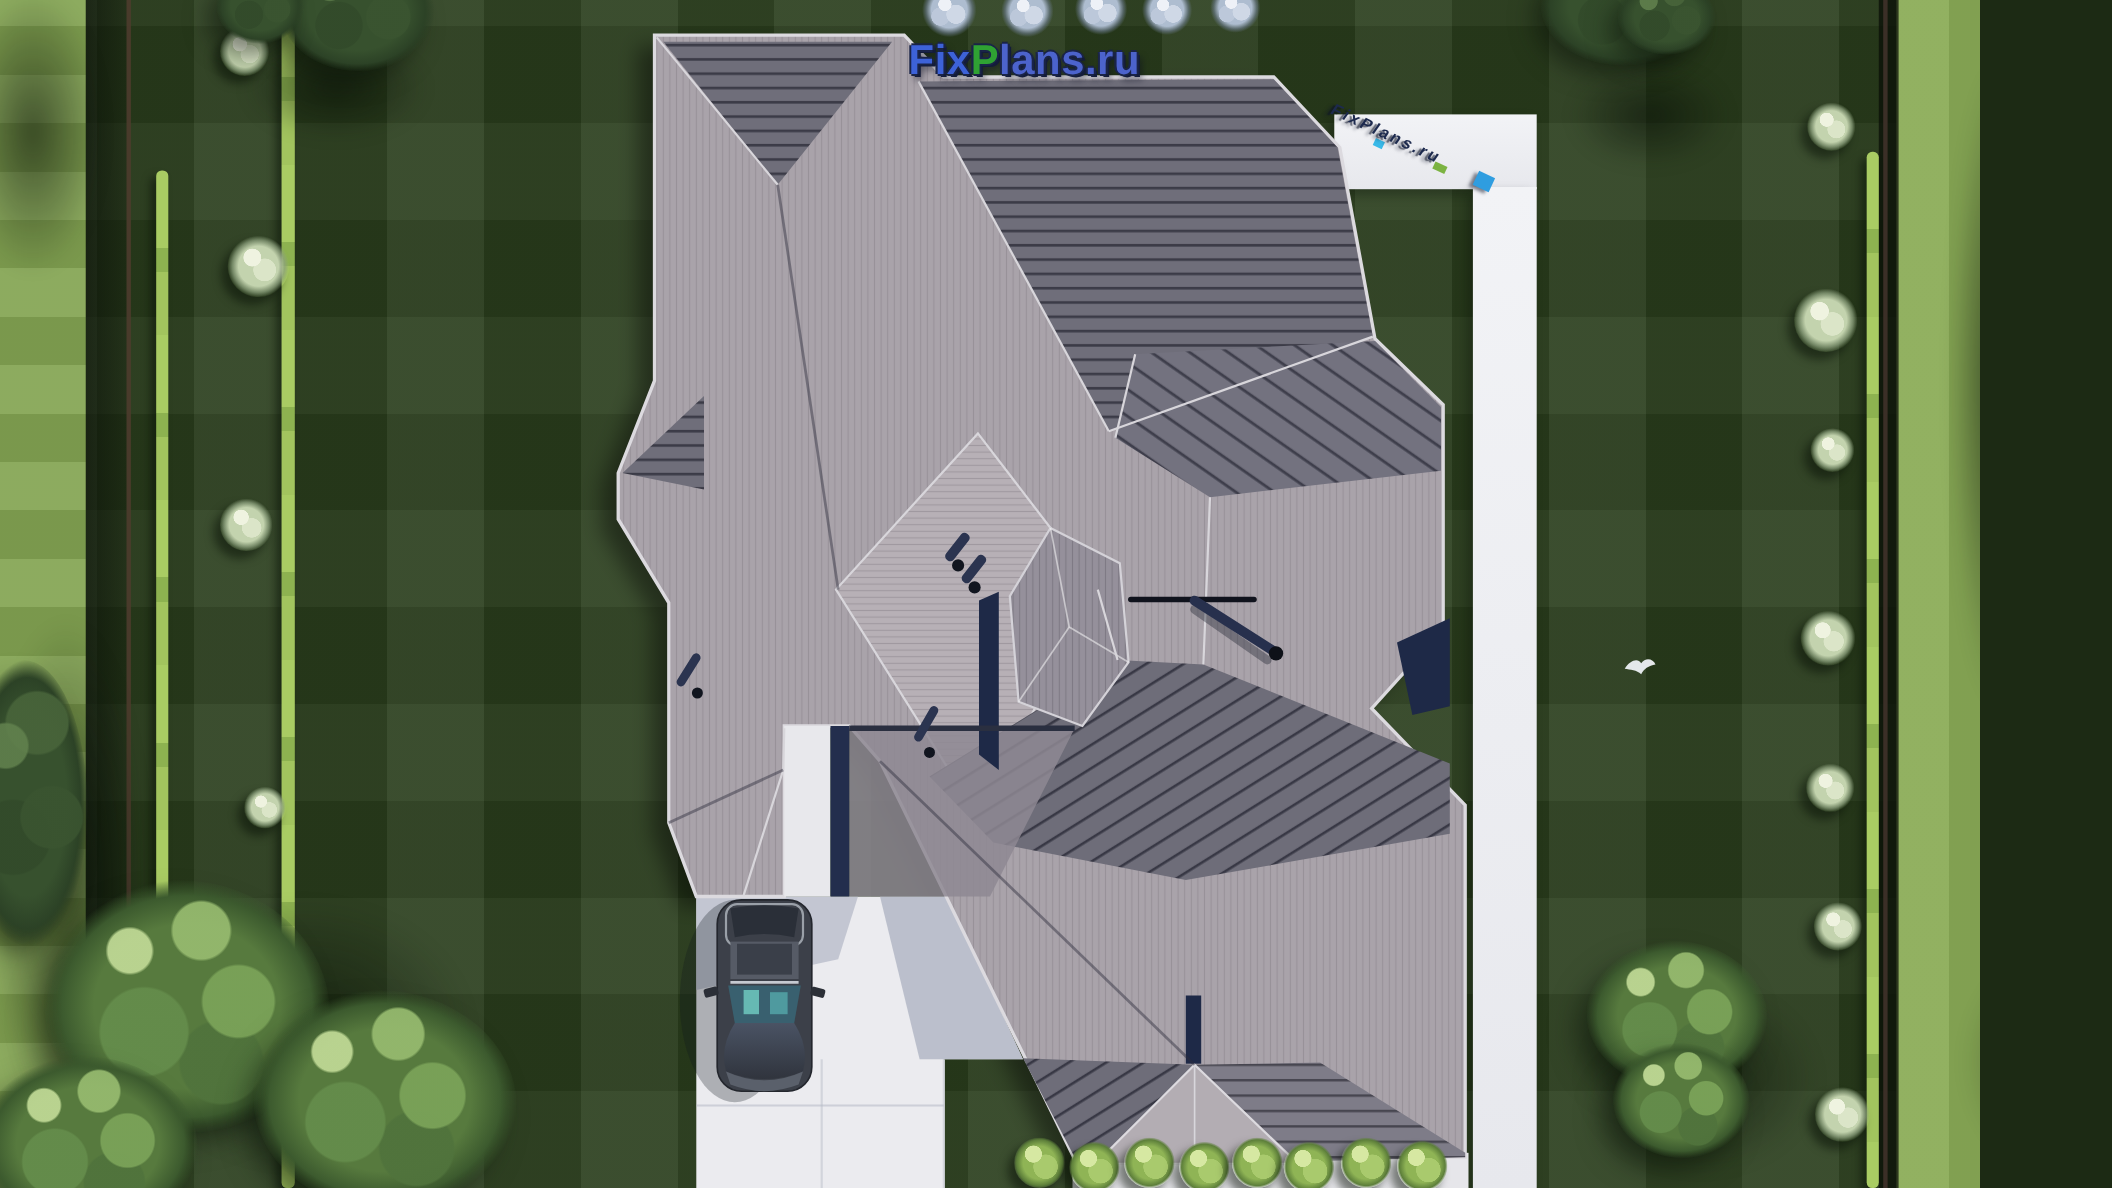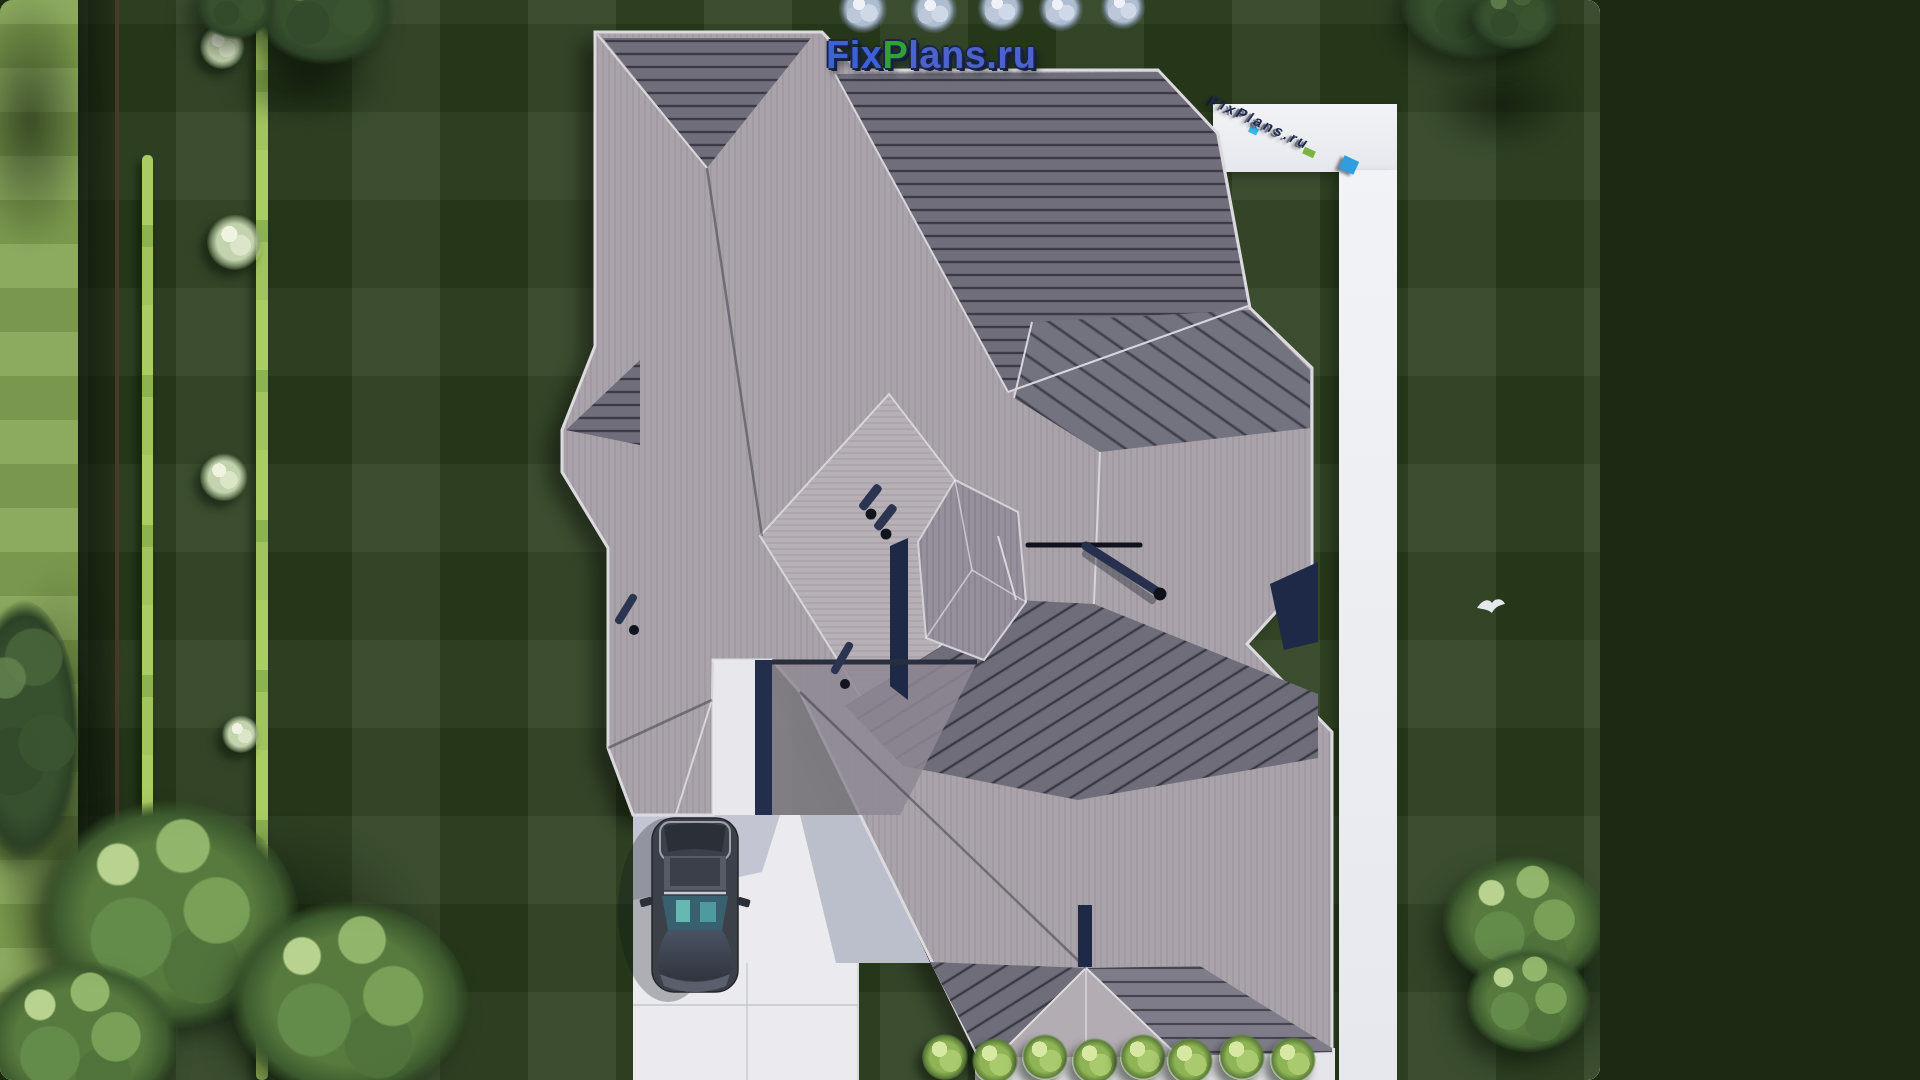--- a/index.html
+++ b/index.html
@@ -1,17 +1,17 @@
 <!DOCTYPE html>
 <html><head>
 <meta charset="utf-8">
 <style>
   html,body{margin:0;padding:0;background:#1c2a14;}
-  #scene{position:relative;width:1600px;height:1080px;overflow:hidden;
-         font-family:"Liberation Sans",sans-serif;background:#fef9c3;border-radius:13px;}
+  #scene{position:relative;width:1800px;height:1080px;overflow:hidden;
+         font-family:"Liberation Sans",sans-serif;background:#fef9c3;}
   
   .lawn{position:absolute;inset:0;background-color:#2a3e1d;
     background-image:
       repeating-linear-gradient(90deg, rgba(255,255,255,0.05) 0 88px, rgba(0,0,0,0.07) 88px 176px),
       repeating-linear-gradient(0deg,  rgba(255,255,255,0.03) 0 88px, rgba(0,0,0,0.06) 88px 176px);}
   .stripL{position:absolute;left:0;top:0;width:78px;height:1080px;background-color:#84a553;
     background-image:repeating-linear-gradient(0deg, rgba(255,255,255,.07) 0 44px, rgba(0,0,0,.08) 44px 88px);}
   .stripR{position:absolute;left:1724px;top:0;width:196px;height:1080px;background-color:#8bac57;
     background-image:repeating-linear-gradient(90deg, rgba(255,255,255,.06) 0 48px, rgba(0,0,0,.07) 48px 96px);}
   .bandL{position:absolute;left:78px;top:0;width:40px;height:1080px;

